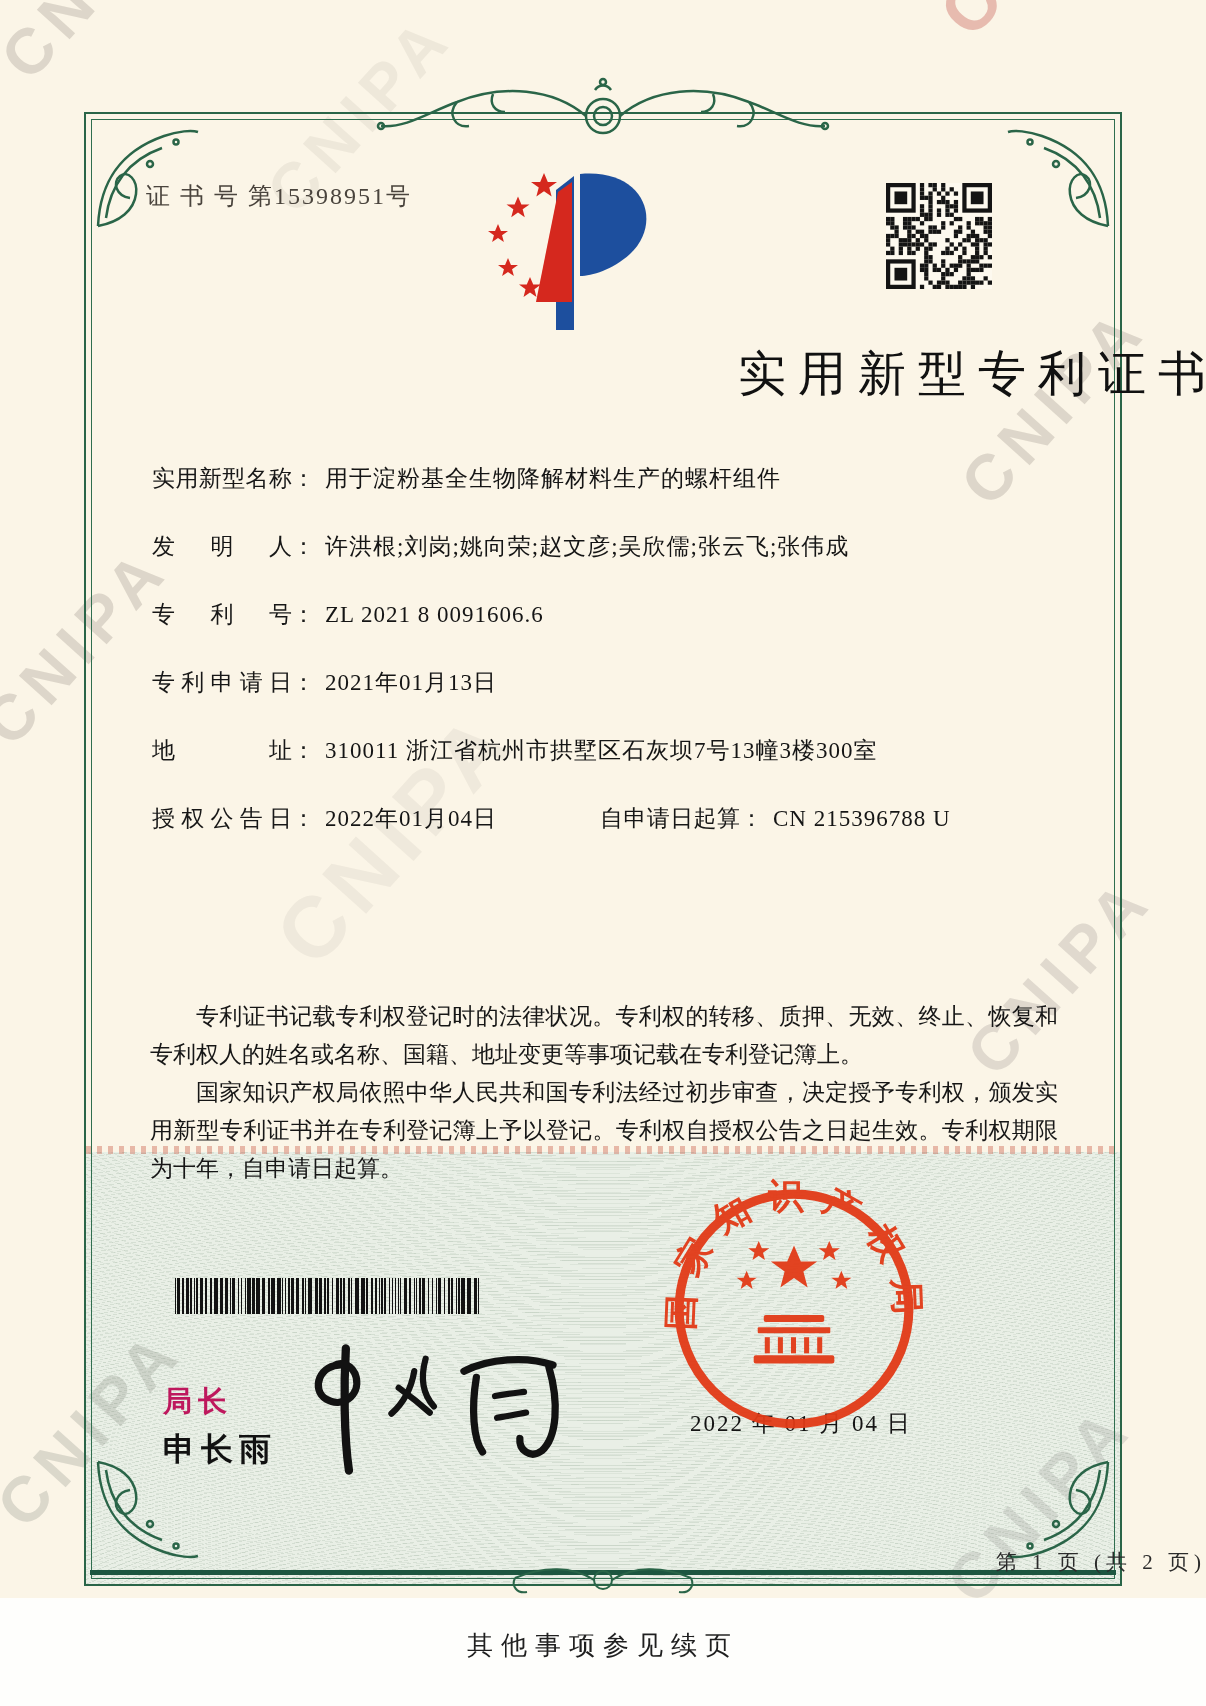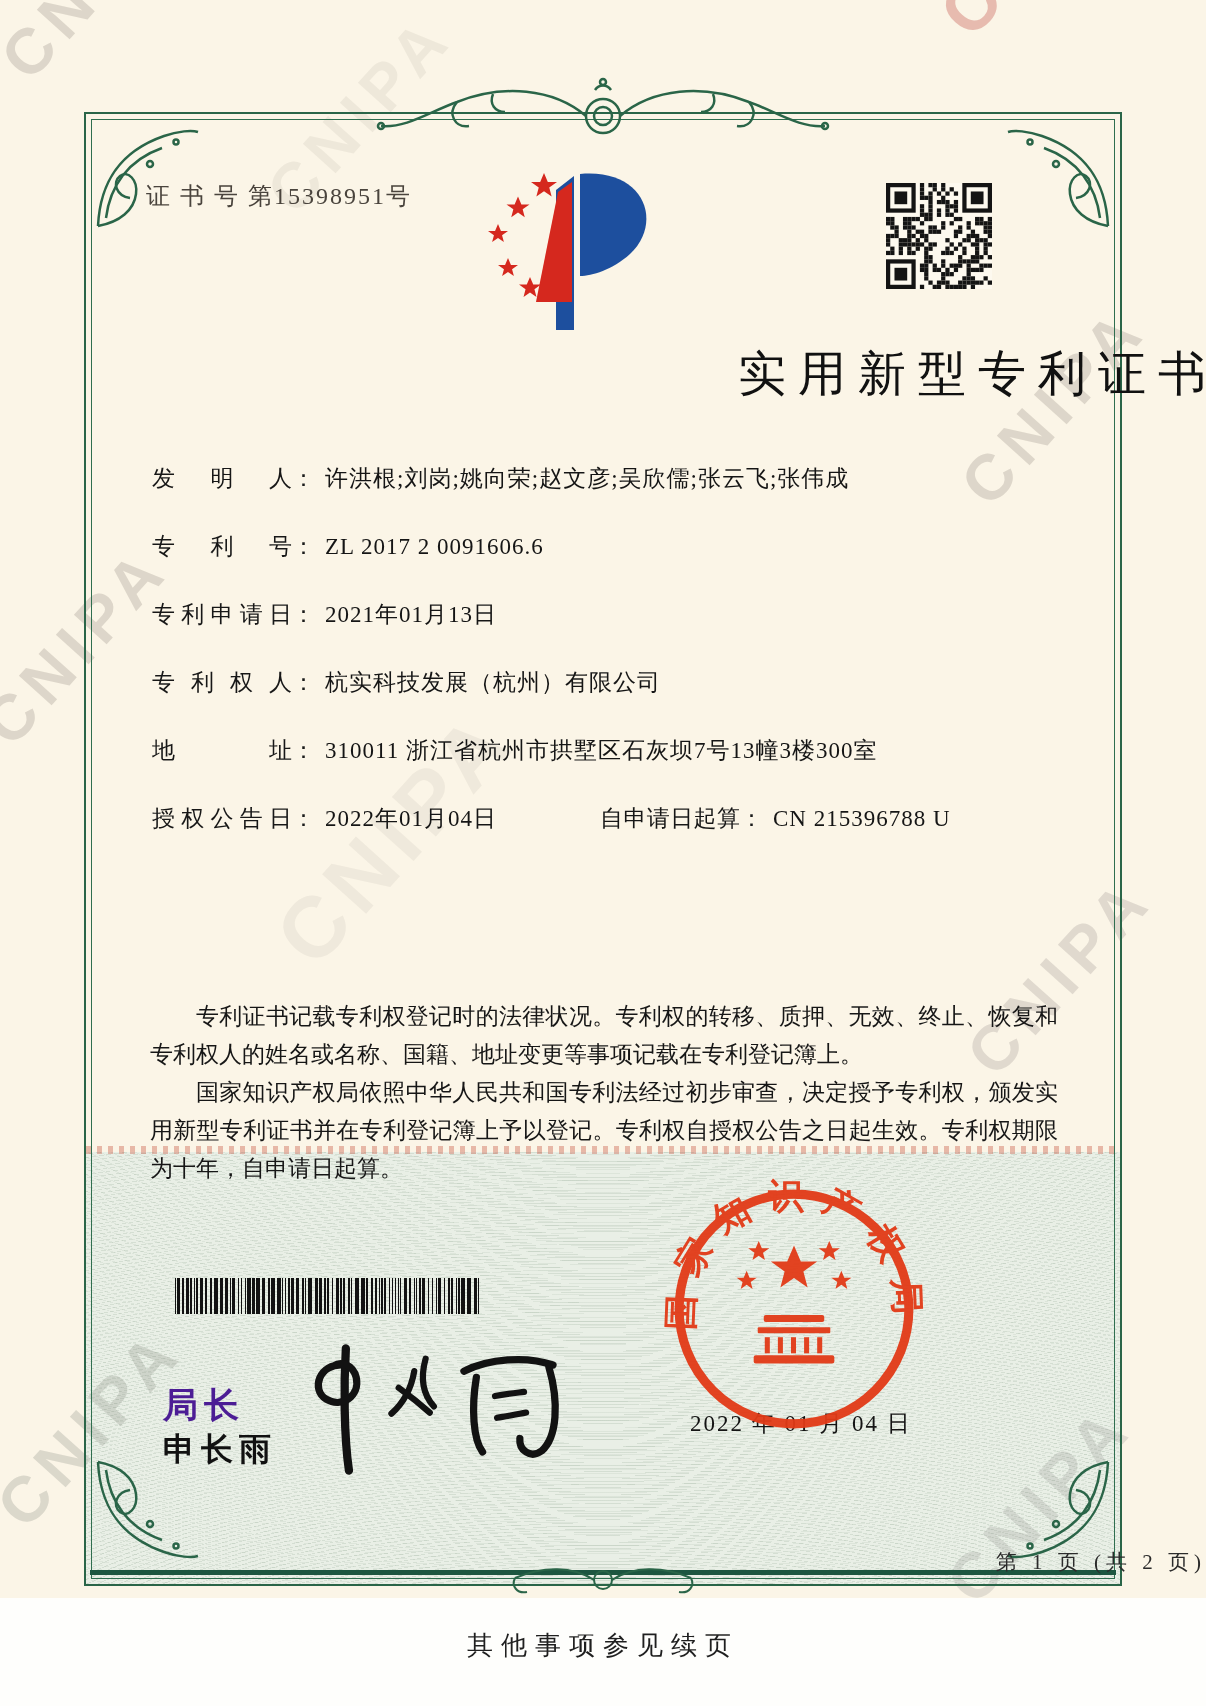--- a/index.html
+++ b/index.html
@@ -78,21 +78,21 @@
   .fvalue{margin-left:10px;letter-spacing:1px;color:#151515;}
   .fgroup{display:inline-block;}
   .fgroup.first{width:448px;}
   
   .paras{position:absolute;left:150px;top:998px;width:908px;z-index:3;
     font-size:23px;line-height:38px;text-align:justify;color:#161616;}
   .paras p{margin:0;text-indent:2em;}
   
   .barcode{position:absolute;left:175px;top:1278px;z-index:3;}
   .director-title{position:absolute;left:163px;top:1382px;z-index:3;
-    font-family:"Liberation Sans","DejaVu Sans",sans-serif;font-weight:700;font-size:35px;letter-spacing:6px;color:#4c1d95;}
+    font-family:"Liberation Sans","DejaVu Sans",sans-serif;font-weight:700;font-size:29px;letter-spacing:6px;color:#be185d;}
   .director-name{position:absolute;left:163px;top:1428px;z-index:3;
     font-family:"Liberation Sans","DejaVu Sans",sans-serif;font-weight:700;font-size:32px;letter-spacing:6px;color:#111;}
   .sig{position:absolute;left:292px;top:1342px;z-index:3;}
   .seal-date{position:absolute;left:690px;top:1408px;z-index:3;font-size:23px;letter-spacing:2px;color:#141414;white-space:nowrap;}
   .seal{position:absolute;left:663px;top:1178px;z-index:4;opacity:.95;}
   .page-indicator{position:absolute;left:0;top:1548px;width:100%;z-index:3;
     text-align:right;font-size:21px;letter-spacing:5px;color:#2b2b2b;}
   .footer-note{position:absolute;left:0;top:1628px;width:100%;z-index:3;
     text-align:center;font-size:26px;letter-spacing:8px;color:#1f1f1f;}
 </style>
@@ -409,30 +409,30 @@
       <rect x="20" y="2" width="3" height="3" fill="#141414"></rect>
       <rect x="0" y="18" width="7" height="7" fill="#141414"></rect>
       <rect x="1" y="19" width="5" height="5" fill="#fdf9ef"></rect>
       <rect x="2" y="20" width="3" height="3" fill="#141414"></rect>
     </svg>
 
   <h1 class="title">实用新型专利证书</h1>
 
   <div class="fields">
     <div class="frow">
+      <span class="flabel">实用新型名称</span><span class="fcolon">：</span><span class="fvalue">用于淀粉基全生物降解材料生产的螺杆组件</span>
+    </div>
+    <div class="frow">
       <span class="flabel">发明人</span><span class="fcolon">：</span><span class="fvalue">许洪根;刘岗;姚向荣;赵文彦;吴欣儒;张云飞;张伟成</span>
     </div>
     <div class="frow">
-      <span class="flabel">专利号</span><span class="fcolon">：</span><span class="fvalue">ZL 2017 2 0091606.6</span>
+      <span class="flabel">专利号</span><span class="fcolon">：</span><span class="fvalue">ZL 2021 8 0091606.6</span>
     </div>
     <div class="frow">
       <span class="flabel">专利申请日</span><span class="fcolon">：</span><span class="fvalue">2021年01月13日</span>
-    </div>
-    <div class="frow">
-      <span class="flabel">专利权人</span><span class="fcolon">：</span><span class="fvalue">杭实科技发展（杭州）有限公司</span>
     </div>
     <div class="frow">
       <span class="flabel">地址</span><span class="fcolon">：</span><span class="fvalue">310011 浙江省杭州市拱墅区石灰坝7号13幢3楼300室</span>
     </div>
     <div class="frow">
       <span class="fgroup first">
         <span class="flabel">授权公告日</span><span class="fcolon">：</span><span class="fvalue">2022年01月04日</span>
       </span><span class="fgroup">
         <span class="flabel">自申请日起算</span><span class="fcolon">：</span><span class="fvalue">CN 215396788 U</span>
       </span>

